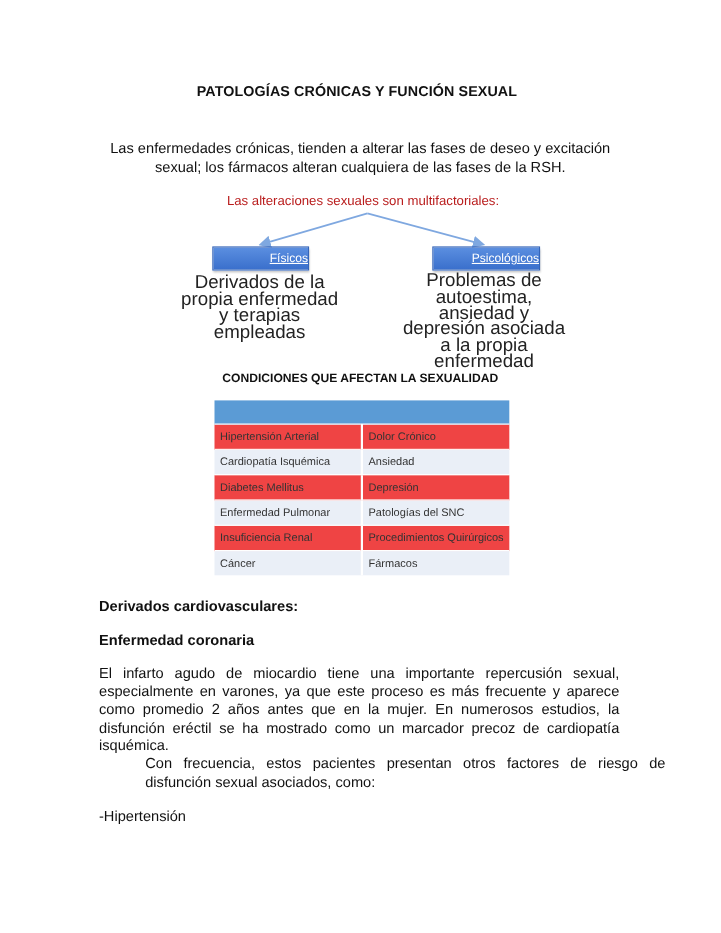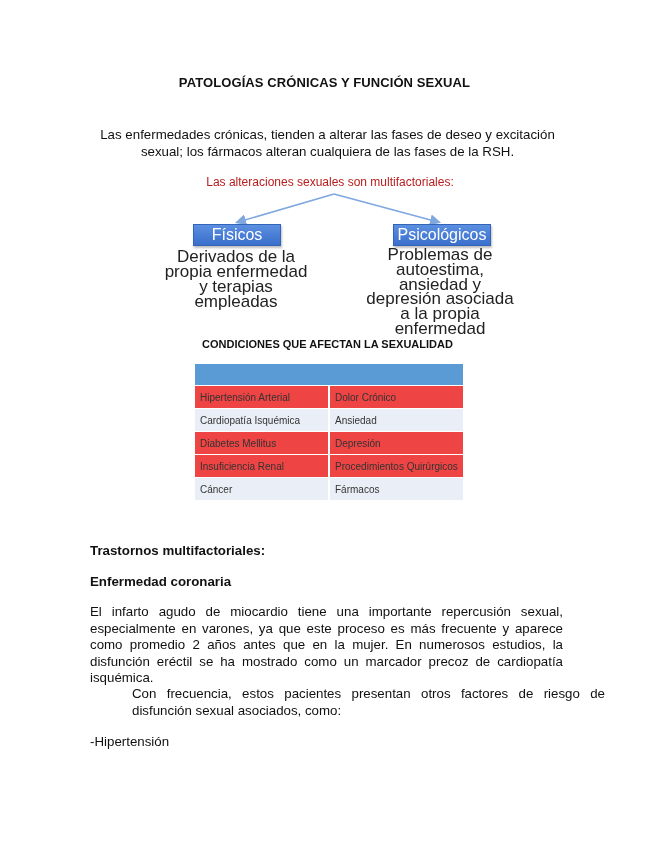--- a/index.html
+++ b/index.html
@@ -14,23 +14,23 @@
     }
     .intro {
       left: 100px; width: 455px; top: 126px; text-align: center;
       font-size: 13.3px; line-height: 17px;
     }
     .diagram-caption {
       left: 160px; width: 340px; top: 175px; text-align: center; font-size: 12px; color: #b91c1c;
     }
     .diagram-svg { left: 0; top: 0; }
     .cat-box {
-      height: 20px; line-height: 20px; text-align: center; color: #ffffff; font-size: 16px;
+      height: 20px; line-height: 20px; text-align: right; color: #ffffff; font-size: 11px;
       background: linear-gradient(#5b8fe0, #3a6fcc);
-      border: 1px solid #3464b8; box-shadow: 1px 2px 2px rgba(0,0,0,0.25);
+      border: 1px solid #3464b8; box-shadow: 1px 2px 2px rgba(0,0,0,0.25); text-decoration: underline;
     }
     .cat-desc { text-align: center; font-size: 17px; line-height: 15px; color: #222; }
     .sec-title {
       left: 0; width: 655px; top: 338px; text-align: center; font-weight: bold; font-size: 11px;
     }
     table.cond {
       position: absolute; left: 195px; top: 364px; width: 268px; border-collapse: collapse;
       font-size: 10px; color: #333;
     }
     table.cond th { background: #5b9bd5; height: 21px; padding: 0; }
@@ -85,28 +85,32 @@
       <td>Dolor Crónico</td>
     </tr>
     <tr class="even">
       <td>Cardiopatía Isquémica</td>
       <td>Ansiedad</td>
     </tr>
     <tr class="odd">
       <td>Diabetes Mellitus</td>
       <td>Depresión</td>
     </tr>
+    <tr class="even">
+      <td>Enfermedad Pulmonar</td>
+      <td>Patologías del SNC</td>
+    </tr>
     <tr class="odd">
       <td>Insuficiencia Renal</td>
       <td>Procedimientos Quirúrgicos</td>
     </tr>
     <tr class="even">
       <td>Cáncer</td>
       <td>Fármacos</td>
     </tr>
   </tbody>
 </table>
 
-<div class="abs body-text bold" style="top:543px;">Trastornos multifactoriales:</div>
+<div class="abs body-text bold" style="top:543px;">Derivados cardiovasculares:</div>
 <div class="abs body-text bold" style="top:574px;">Enfermedad coronaria</div>
 <div class="abs body-text just" style="top:604px;">El infarto agudo de miocardio tiene una importante repercusión sexual, especialmente en varones, ya que este proceso es más frecuente y aparece como promedio 2 años antes que en la mujer. En numerosos estudios, la disfunción eréctil se ha mostrado como un marcador precoz de cardiopatía isquémica.</div>
 <div class="abs body-text just" style="top:686px;margin-left:42px;">Con frecuencia, estos pacientes presentan otros factores de riesgo de disfunción sexual asociados, como:</div>
 <div class="abs body-text" style="top:734px;">-Hipertensión</div>
 
 </body></html>

